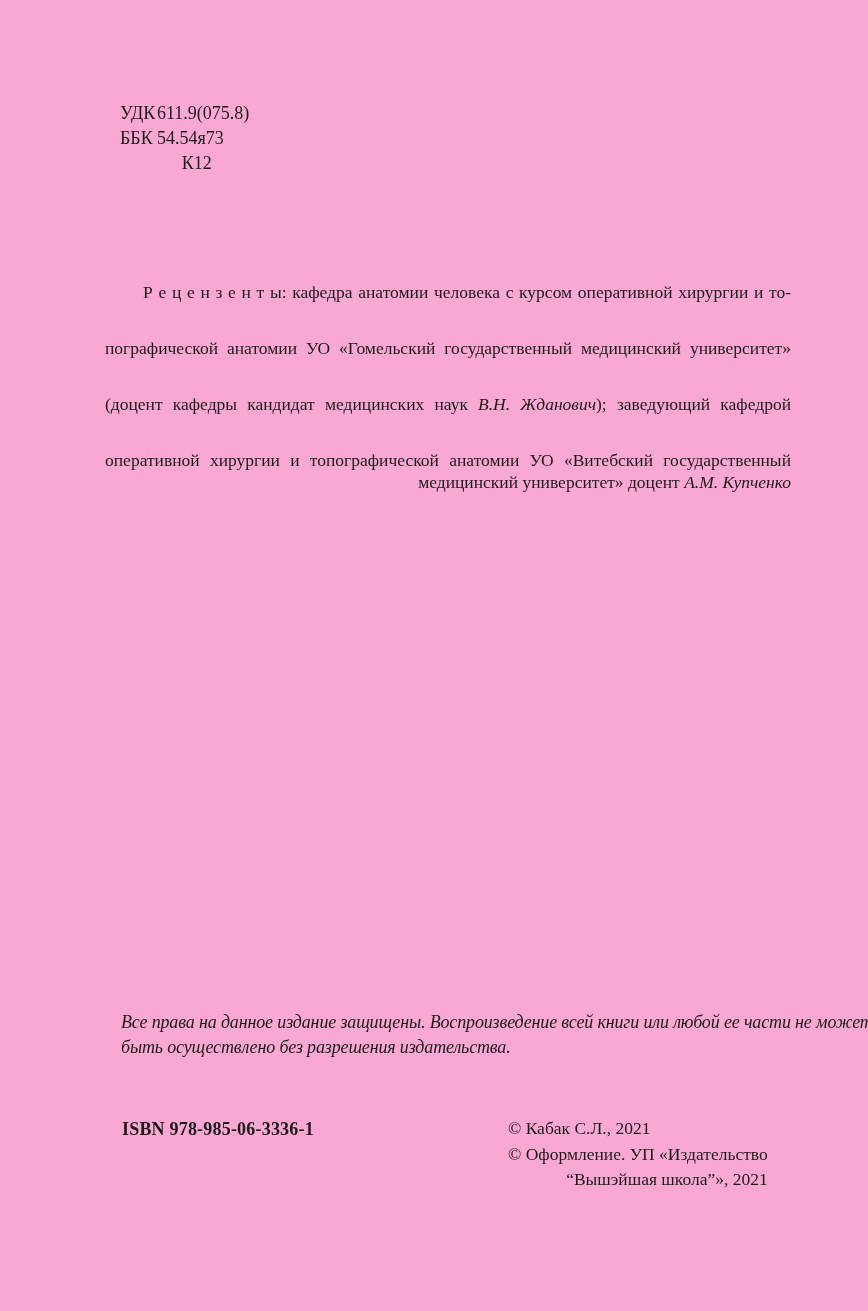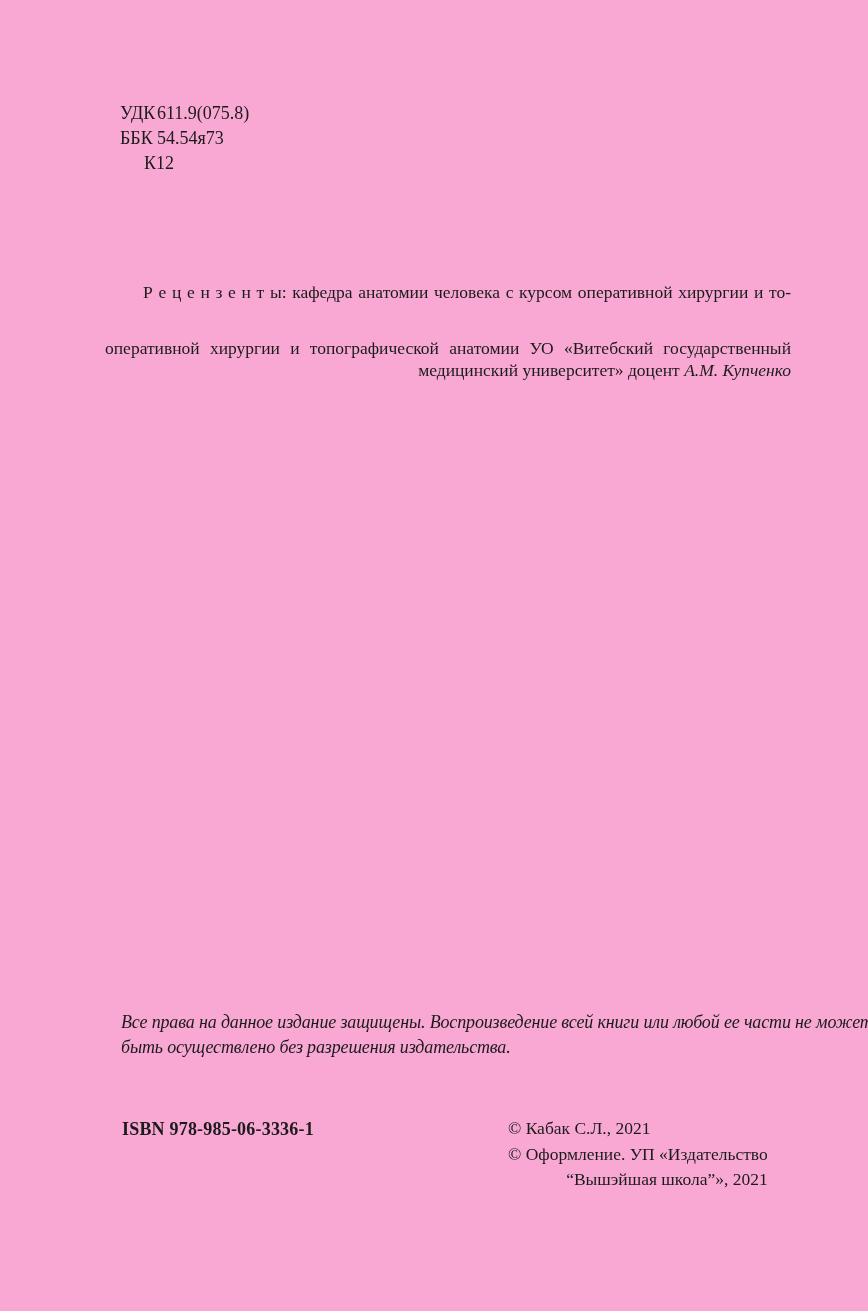--- a/index.html
+++ b/index.html
@@ -25,20 +25,21 @@
     font-size: 18px;
     line-height: 25px;
     white-space: nowrap;
   }
   .udk-row .lbl {
     display: inline-block;
     min-width: 37px;
   }
   .udk-row.code-row {
     padding-left: 24px;
+    text-align: center;
   }
 
   
   .reviewers {
     position: absolute;
     left: 105px;
     top: 247px;
     width: 686px;
     font-size: 17.5px;
     line-height: 22px;
@@ -111,20 +112,26 @@
     <div class="udk-row code-row">
       <span>К12</span>
     </div>
   </div>
 
   <div class="reviewers">
     <div class="jline indent">
       <span>Р е ц е н з е н т ы: кафедра анатомии человека с курсом оперативной хирургии и то-</span>
     </div>
     <div class="jline">
+      <span>пографической анатомии УО «Гомельский государственный медицинский университет»</span>
+    </div>
+    <div class="jline">
+      <span>(доцент кафедры кандидат медицинских наук </span><span class="it">В.Н. Жданович</span><span>); заведующий кафедрой</span>
+    </div>
+    <div class="jline">
       <span>оперативной хирургии и топографической анатомии УО «Витебский государственный</span>
     </div>
     <div class="lline">
       <span>медицинский университет» доцент </span><span class="it">А.М. Купченко</span>
     </div>
   </div>
 
   <div class="rights">
     <div>Все права на данное издание защищены. Воспроизведение всей книги или любой ее части не может</div>
     <div>быть осуществлено без разрешения издательства.</div>

